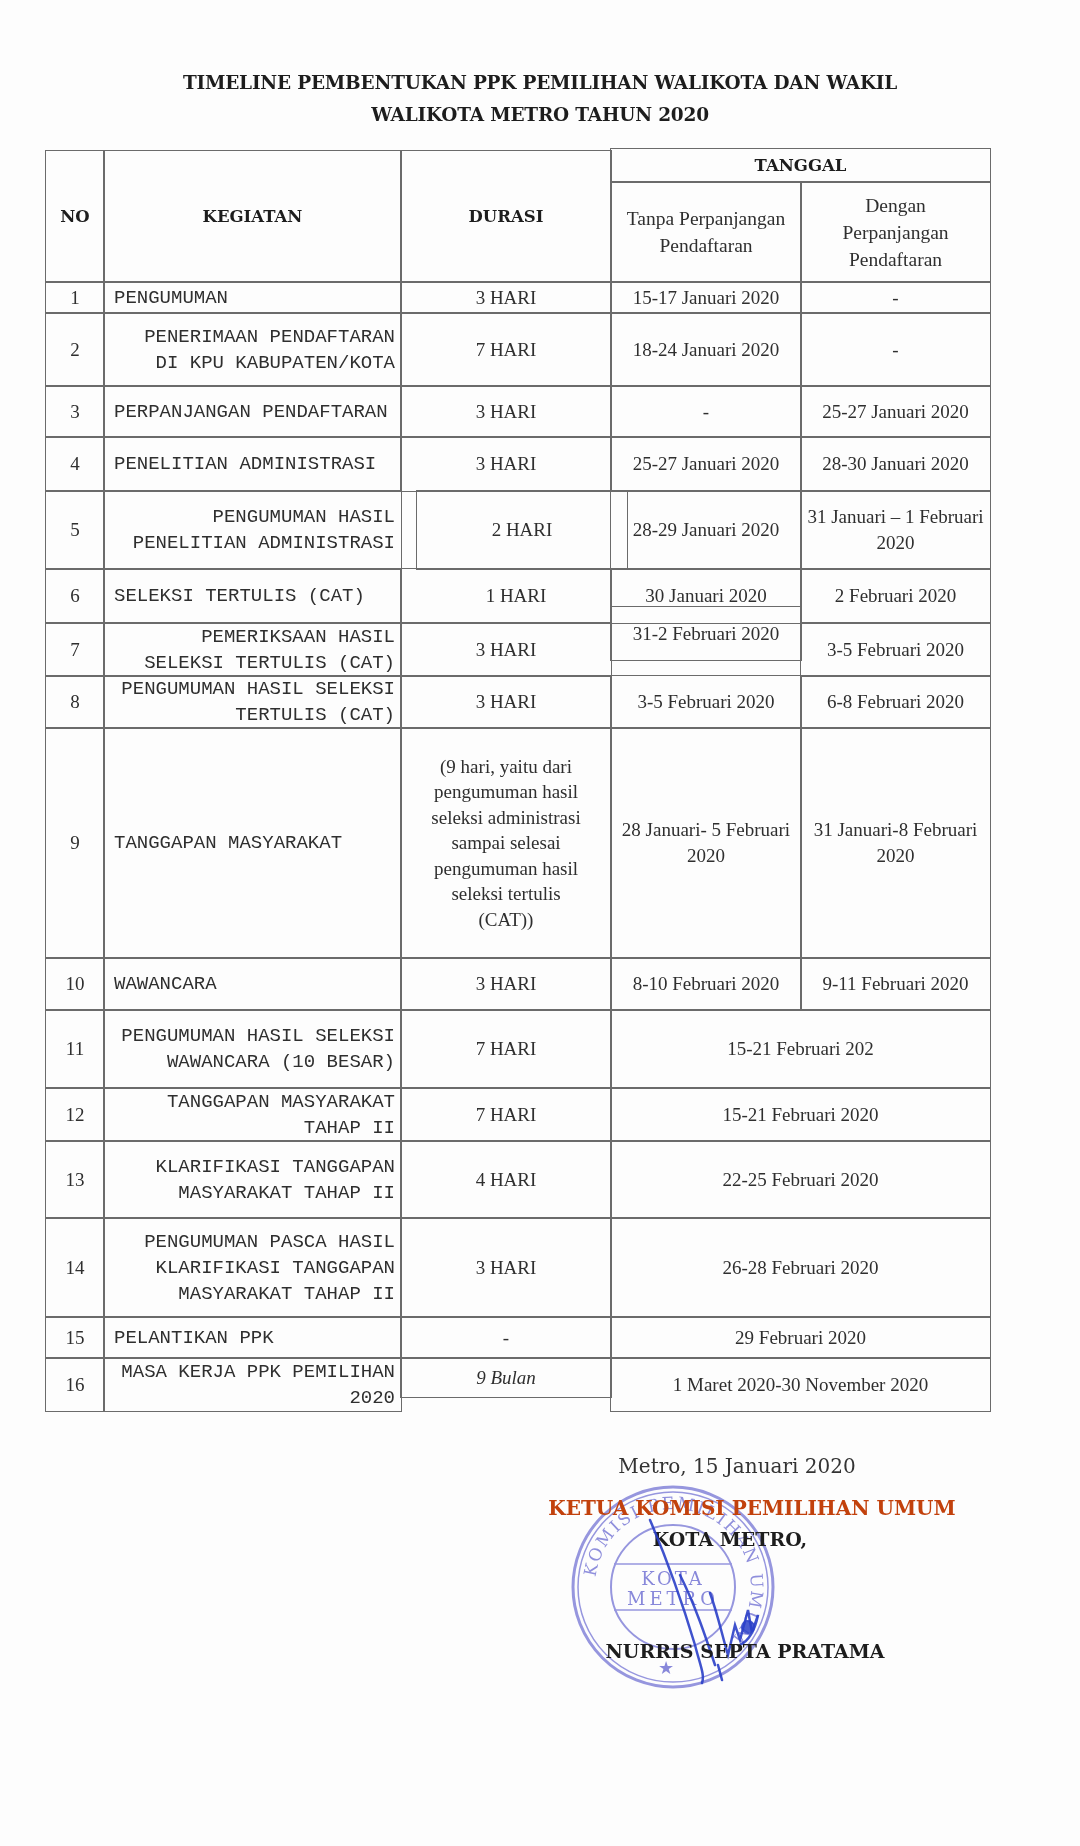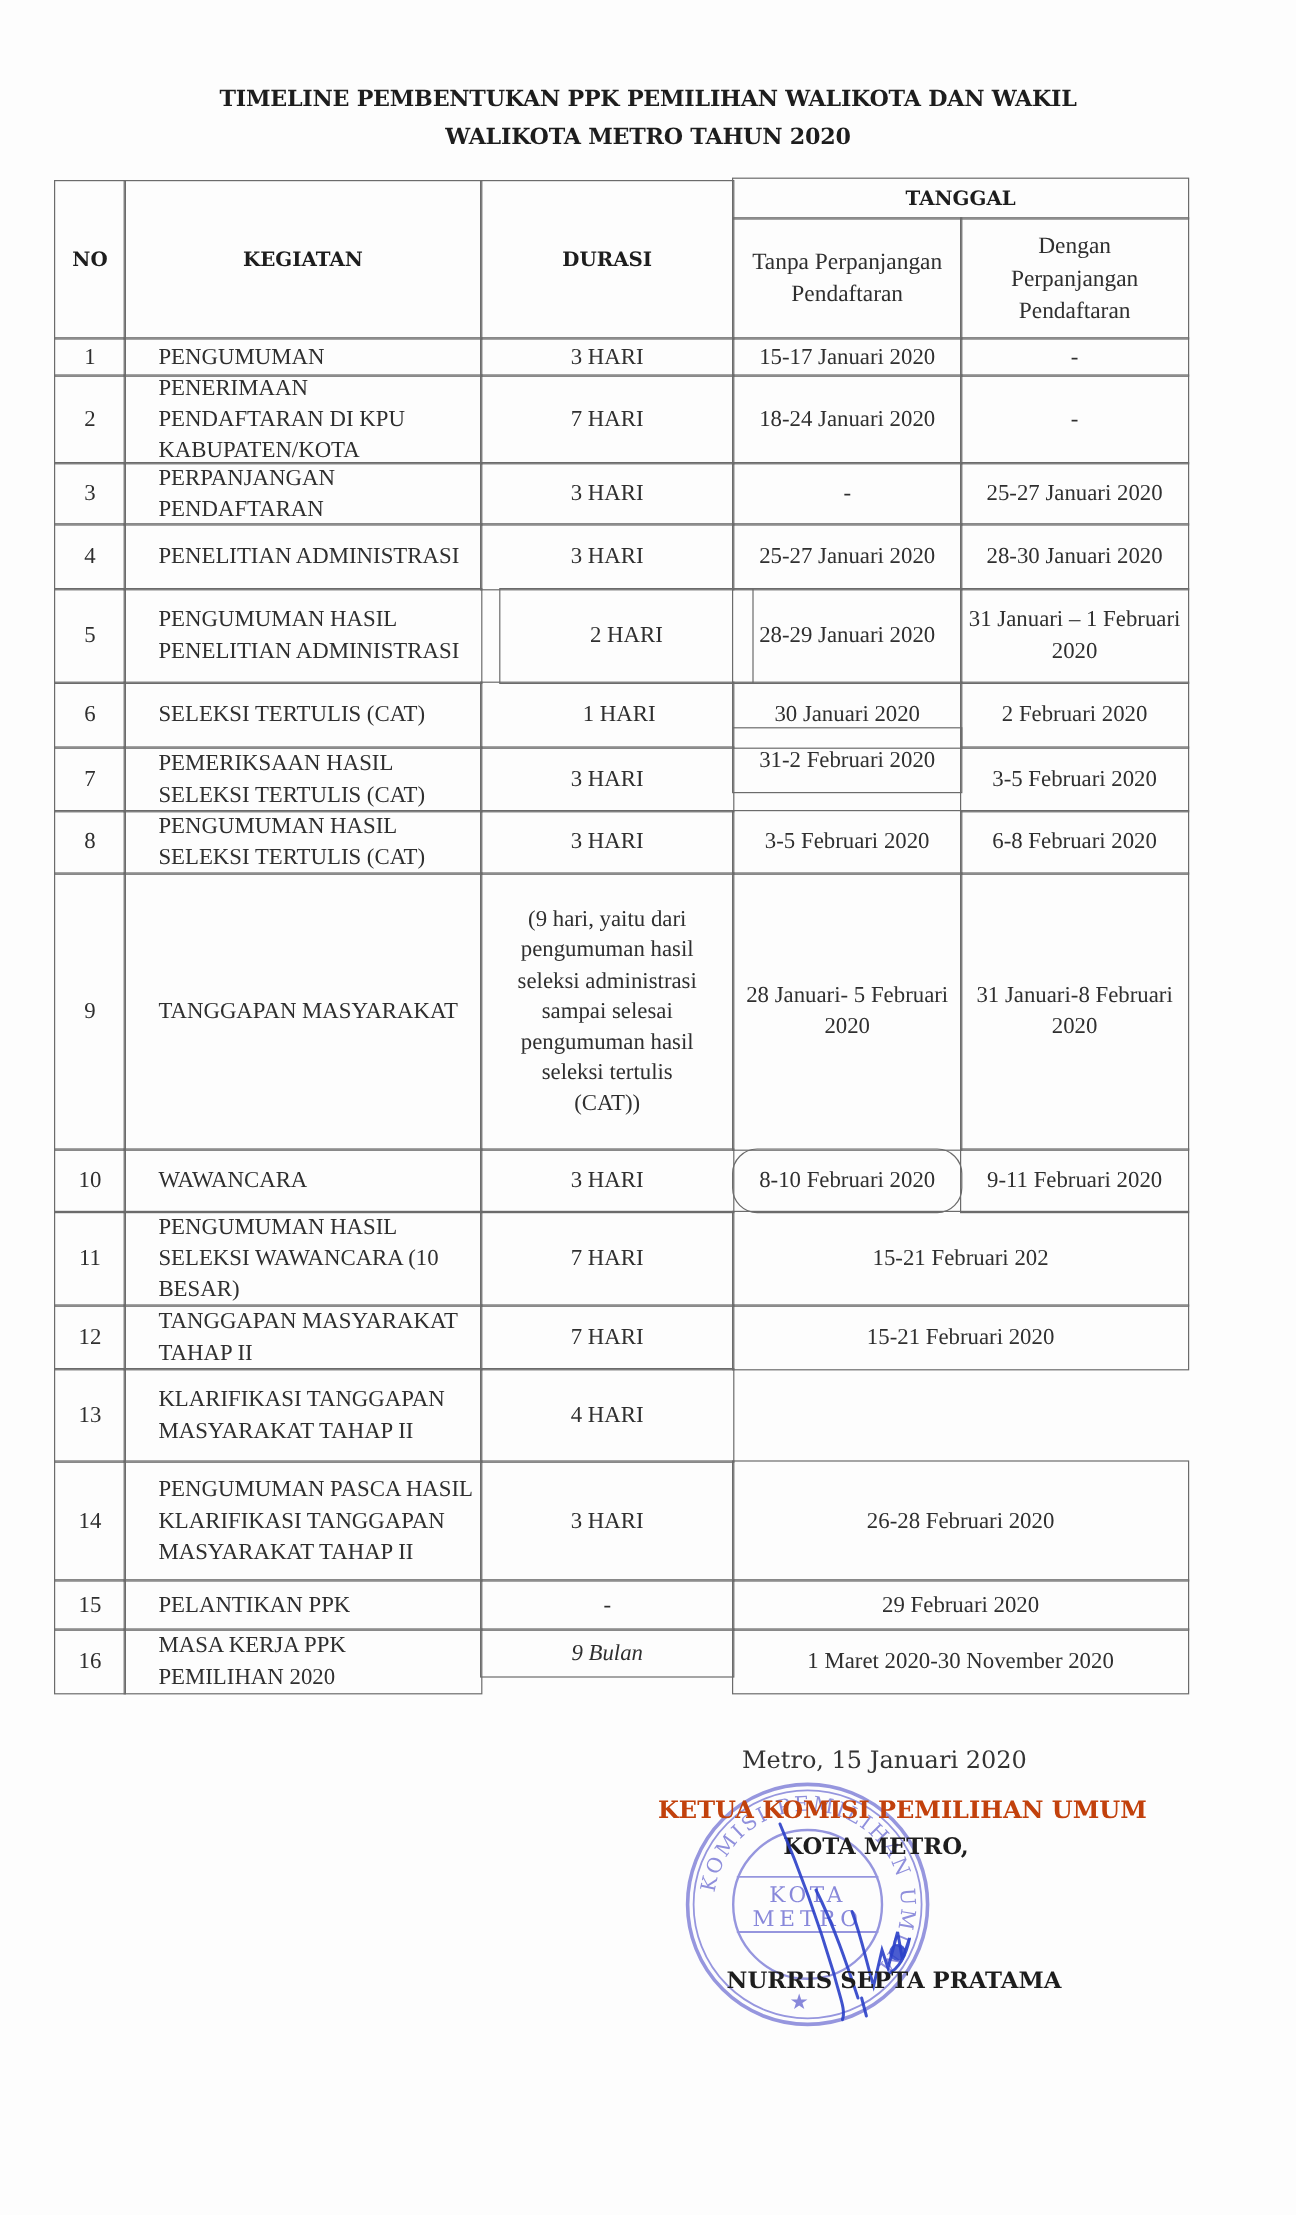--- a/index.html
+++ b/index.html
@@ -4,21 +4,21 @@
 <style>
   html, body { margin:0; padding:0; }
   body { width:1080px; height:1846px; background:#fdfdfd; position:relative; overflow:hidden;
          font-family:"DejaVu Serif","Liberation Serif",serif; color:#2a2a2a; }
   .title { position:absolute; left:0; width:1080px; text-align:center; font-family:"DejaVu Serif",serif;
            font-weight:bold; font-size:18.5px; letter-spacing:-0.2px; color:#1d1d1d; }
   .tbl { position:absolute; left:45px; top:150px; width:946px; height:1260px; }
   .cell { position:absolute; box-sizing:border-box; border:1.5px solid #6b6b6b; display:flex;
           align-items:center; justify-content:center; text-align:center; font-size:19px; line-height:26px;
           font-family:"Liberation Serif","DejaVu Serif",serif; color:#2f2f2f; padding:0 6px; }
-  .cell.left { justify-content:flex-start; text-align:left; padding-left:28px; }
+  .cell.left { justify-content:flex-start; text-align:right; padding-left:10px;font-family:Liberation Mono, monospace; }
   .hdr { font-family:"DejaVu Serif",serif; font-weight:bold; font-size:16.5px; color:#1d1d1d; }
   .sig { position:absolute; font-family:"DejaVu Serif",serif; }
   .stamp { position:absolute; left:568px; top:1482px; width:210px; height:210px; }
 </style>
 </head>
 <body>
 
 <div>
   <div class="title" style="top:72px;">TIMELINE PEMBENTUKAN PPK PEMILIHAN WALIKOTA DAN WAKIL</div>
   <div class="title" style="top:104px;">WALIKOTA METRO TAHUN 2020</div>
@@ -73,33 +73,34 @@
     <div class="cell" style="left: 565px; top: 525px; width: 192px; height: 54px;">3-5 Februari 2020</div>
     <div class="cell" style="left: 755px; top: 525px; width: 191px; height: 54px;">6-8 Februari 2020</div>
     <div class="cell" style="left: 0px; top: 577px; width: 60px; height: 232px;">9</div>
     <div class="cell left" style="left: 58px; top: 577px; width: 299px; height: 232px;">TANGGAPAN MASYARAKAT</div>
     <div class="cell" style="left: 355px; top: 577px; width: 212px; height: 232px; padding: 0px 22px; line-height: 25.5px;">(9 hari, yaitu dari pengumuman hasil seleksi administrasi sampai selesai pengumuman hasil seleksi tertulis (CAT))</div>
     <div class="cell" style="left: 565px; top: 577px; width: 192px; height: 232px;">28 Januari- 5 Februari 2020</div>
     <div class="cell" style="left: 755px; top: 577px; width: 191px; height: 232px;">31 Januari-8 Februari 2020</div>
     <div class="cell" style="left: 0px; top: 807px; width: 60px; height: 54px;">10</div>
     <div class="cell left" style="left: 58px; top: 807px; width: 299px; height: 54px;">WAWANCARA</div>
     <div class="cell" style="left: 355px; top: 807px; width: 212px; height: 54px;">3 HARI</div>
-    <div class="cell" style="left: 565px; top: 807px; width: 192px; height: 54px; border-radius: 21px;">8-10 Februari 2020</div>
+    <div class="cell" style="left: 565px; top: 807px; width: 192px; height: 54px;">8-10 Februari 2020</div>
     <div class="cell" style="left: 755px; top: 807px; width: 191px; height: 54px;">9-11 Februari 2020</div>
     <div class="cell" style="left: 0px; top: 859px; width: 60px; height: 80px;">11</div>
     <div class="cell left" style="left: 58px; top: 859px; width: 299px; height: 80px;">PENGUMUMAN HASIL SELEKSI WAWANCARA (10 BESAR)</div>
     <div class="cell" style="left: 355px; top: 859px; width: 212px; height: 80px;">7 HARI</div>
     <div class="cell" style="left: 565px; top: 859px; width: 381px; height: 80px;">15-21 Februari 202</div>
     <div class="cell" style="left: 0px; top: 937px; width: 60px; height: 55px;">12</div>
     <div class="cell left" style="left: 58px; top: 937px; width: 299px; height: 55px;">TANGGAPAN MASYARAKAT TAHAP II</div>
     <div class="cell" style="left: 355px; top: 937px; width: 212px; height: 55px;">7 HARI</div>
     <div class="cell" style="left: 565px; top: 937px; width: 381px; height: 55px;">15-21 Februari 2020</div>
     <div class="cell" style="left: 0px; top: 990px; width: 60px; height: 79px;">13</div>
     <div class="cell left" style="left: 58px; top: 990px; width: 299px; height: 79px;">KLARIFIKASI TANGGAPAN MASYARAKAT TAHAP II</div>
     <div class="cell" style="left: 355px; top: 990px; width: 212px; height: 79px;">4 HARI</div>
+    <div class="cell" style="left: 565px; top: 990px; width: 381px; height: 79px;">22-25 Februari 2020</div>
     <div class="cell" style="left: 0px; top: 1067px; width: 60px; height: 101px;">14</div>
     <div class="cell left" style="left: 58px; top: 1067px; width: 299px; height: 101px;">PENGUMUMAN PASCA HASIL KLARIFIKASI TANGGAPAN MASYARAKAT TAHAP II</div>
     <div class="cell" style="left: 355px; top: 1067px; width: 212px; height: 101px;">3 HARI</div>
     <div class="cell" style="left: 565px; top: 1067px; width: 381px; height: 101px;">26-28 Februari 2020</div>
     <div class="cell" style="left: 0px; top: 1166px; width: 60px; height: 43px;">15</div>
     <div class="cell left" style="left: 58px; top: 1166px; width: 299px; height: 43px;">PELANTIKAN PPK</div>
     <div class="cell" style="left: 355px; top: 1166px; width: 212px; height: 43px;">-</div>
     <div class="cell" style="left: 565px; top: 1166px; width: 381px; height: 43px;">29 Februari 2020</div>
     <div class="cell" style="left: 0px; top: 1207px; width: 60px; height: 55px;">16</div>
     <div class="cell left" style="left: 58px; top: 1207px; width: 299px; height: 55px;">MASA KERJA PPK PEMILIHAN 2020</div>

